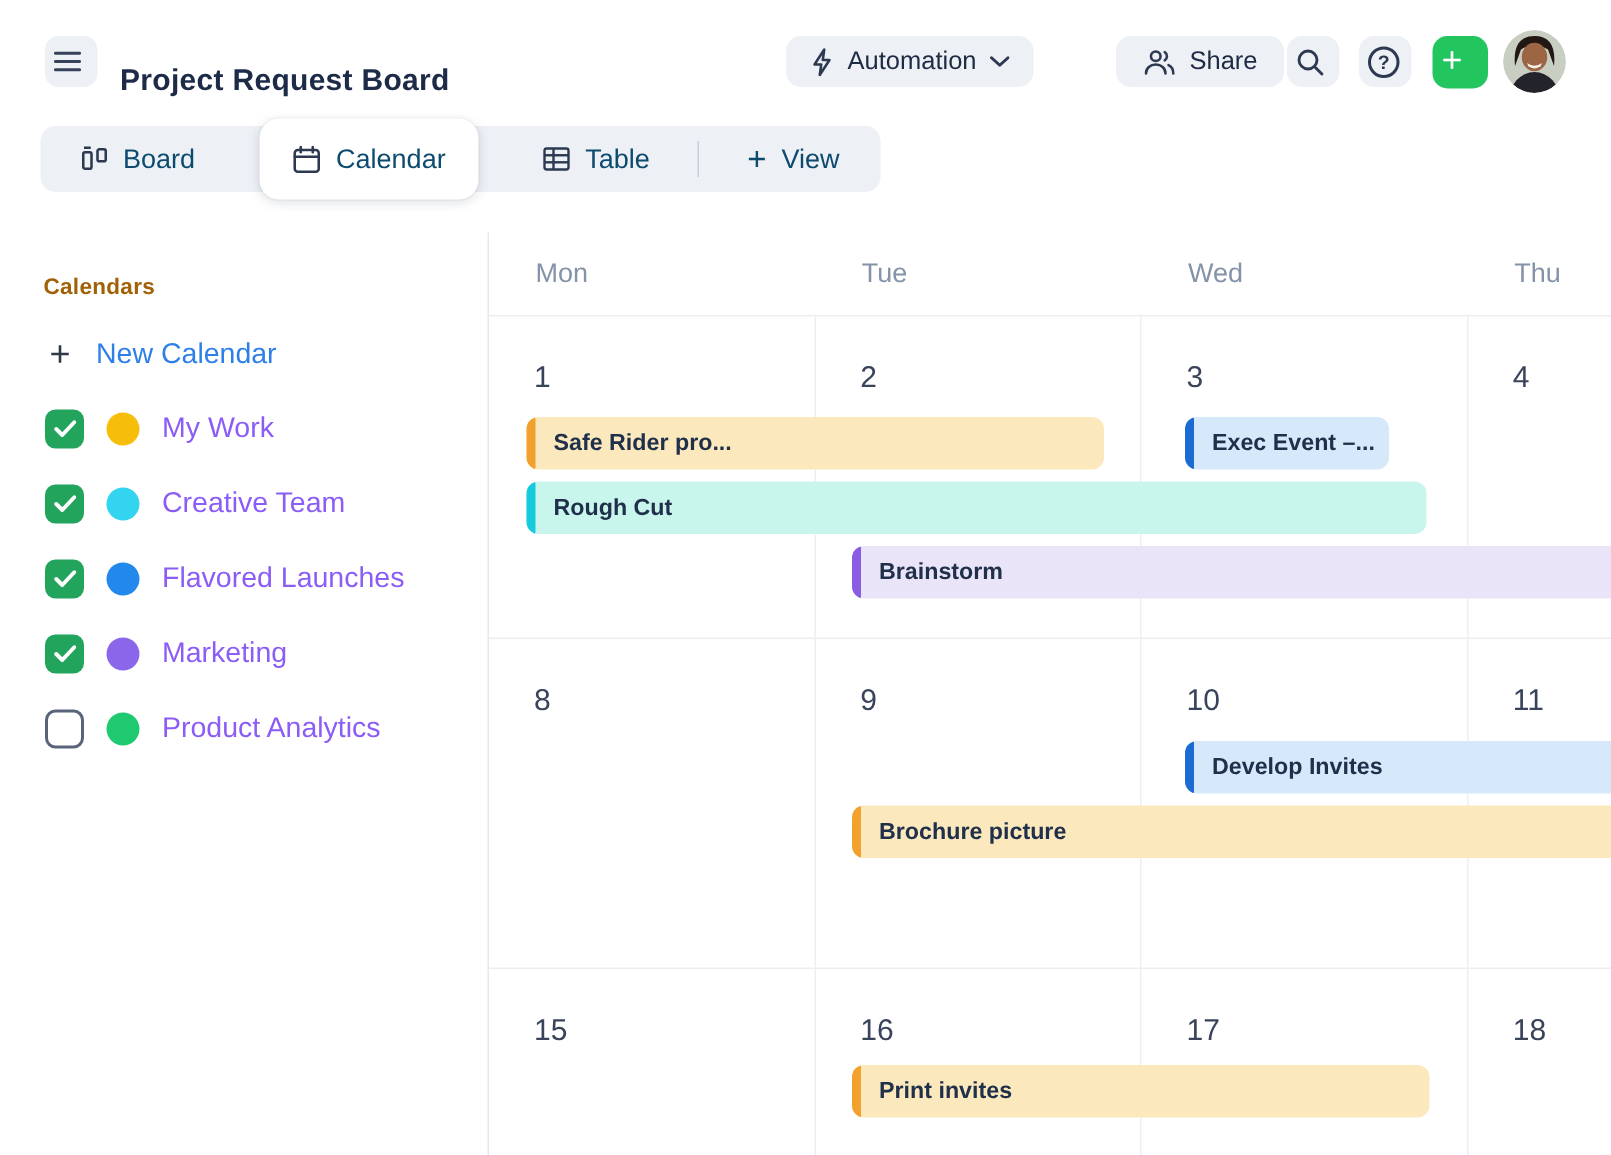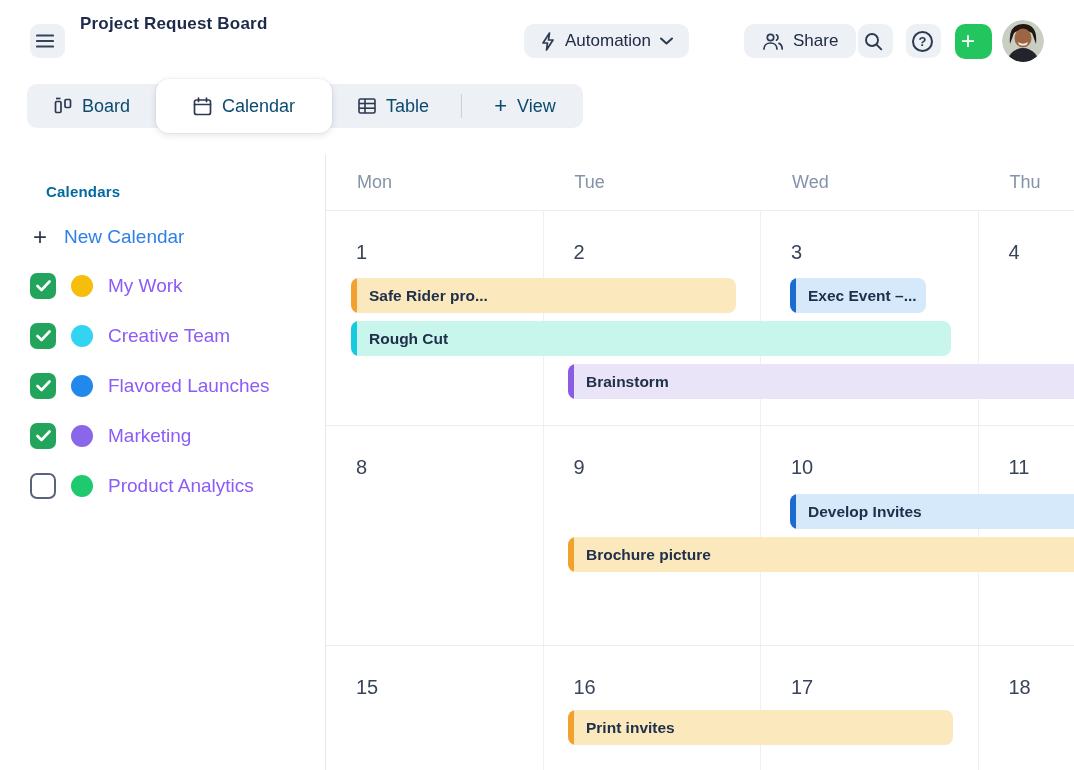--- a/index.html
+++ b/index.html
@@ -17,22 +17,22 @@
   .pill {
     background: #edf0f5;
     border-radius: 10px;
     height: 34px;
     display: flex; align-items: center; justify-content: flex-start;
     border: none; cursor: pointer;
     font-family: "Liberation Sans", sans-serif;
   }
   #hamburger-btn { position: absolute; left: 30px; top: 24px; width: 35px; border-radius: 9px; }
   #page-title {
-    position: absolute; left: 80px; top: 14px;
-    font-size: 17px; font-weight: 700; color: #1d2b49; letter-spacing: .2px;
+    position: absolute; left: 80px; top: 43px;
+    font-size: 20px; font-weight: 700; color: #1d2b49; letter-spacing: .2px;
   }
   #automation-btn { position: absolute; left: 524px; top: 24px; padding: 0 16px; gap: 9px; font-size: 17px; color: #202c45; }
   #share-btn      { position: absolute; left: 727px; top: 24px; padding: 12px 18px; gap: 9px; font-size: 17px; color: #202c45; margin-left: 17px; }
   #search-btn     { position: absolute; left: 858px; top: 24px; width: 35px; }
   #help-btn       { position: absolute; left: 906px; top: 24px; width: 35px; }
   #add-btn        { position: absolute; left: 955px; top: 24px; width: 37px; height: 35px; border-radius: 10px;
                     color: #fff; font-size: 24px; font-weight: 500; line-height: 1; padding-bottom: 2px;
                     background: var(--green, #22c55e); }
   #user-avatar    { position: absolute; left: 1002px; top: 20px; width: 42px; height: 42px; border-radius: 50%; overflow: hidden; cursor: pointer; }
   .help-circle {
@@ -50,32 +50,32 @@
   }
   .tab {
     display: flex; align-items: center; gap: 10px;
     padding: 0 23px; height: 100%;
     font-size: 18px; color: #0c4a6e; cursor: pointer;
     background: transparent; border: none;
     font-family: "Liberation Sans", sans-serif;
   }
   .tab.active {
     background: #fff; border-radius: 13px;
-    height: 54px; margin: -5px 3px;
-    padding: 0 37px;
+    height: 54px; margin: -5px 20px;
+    padding: 0 22px;
     box-shadow: 0 2px 7px rgba(25,35,60,.13), 0 0 0 1px rgba(25,35,60,.03);
     font-weight: 500;
   }
   .tab-divider { width: 1px; height: 24px; background: #c8cfda; margin: 0 9px; }
 
   
   #sidebar { position: absolute; left: 0; top: 155px; width: 325px; }
   #sidebar-heading {
-    margin: 28px 0 0 46px;
-    font-size: 15px; font-weight: 700; color: #0369a1; letter-spacing: .2px;
+    margin: 28px 0 0 29px;
+    font-size: 15px; font-weight: 700; color: #a16207; letter-spacing: .2px;
   }
   #new-calendar-btn {
     margin: 25px 0 0 33px;
     display: flex; align-items: center; gap: 17px;
     font-size: 19px; color: var(--link, #2e80e8); cursor: pointer;
   }
   #new-calendar-btn .plus-glyph { color: #2f3849; font-size: 24px; font-weight: 400; line-height: 1; }
   .cal-item {
     display: flex; align-items: center; gap: 15px;
     margin: 23px 0 0 30px;

